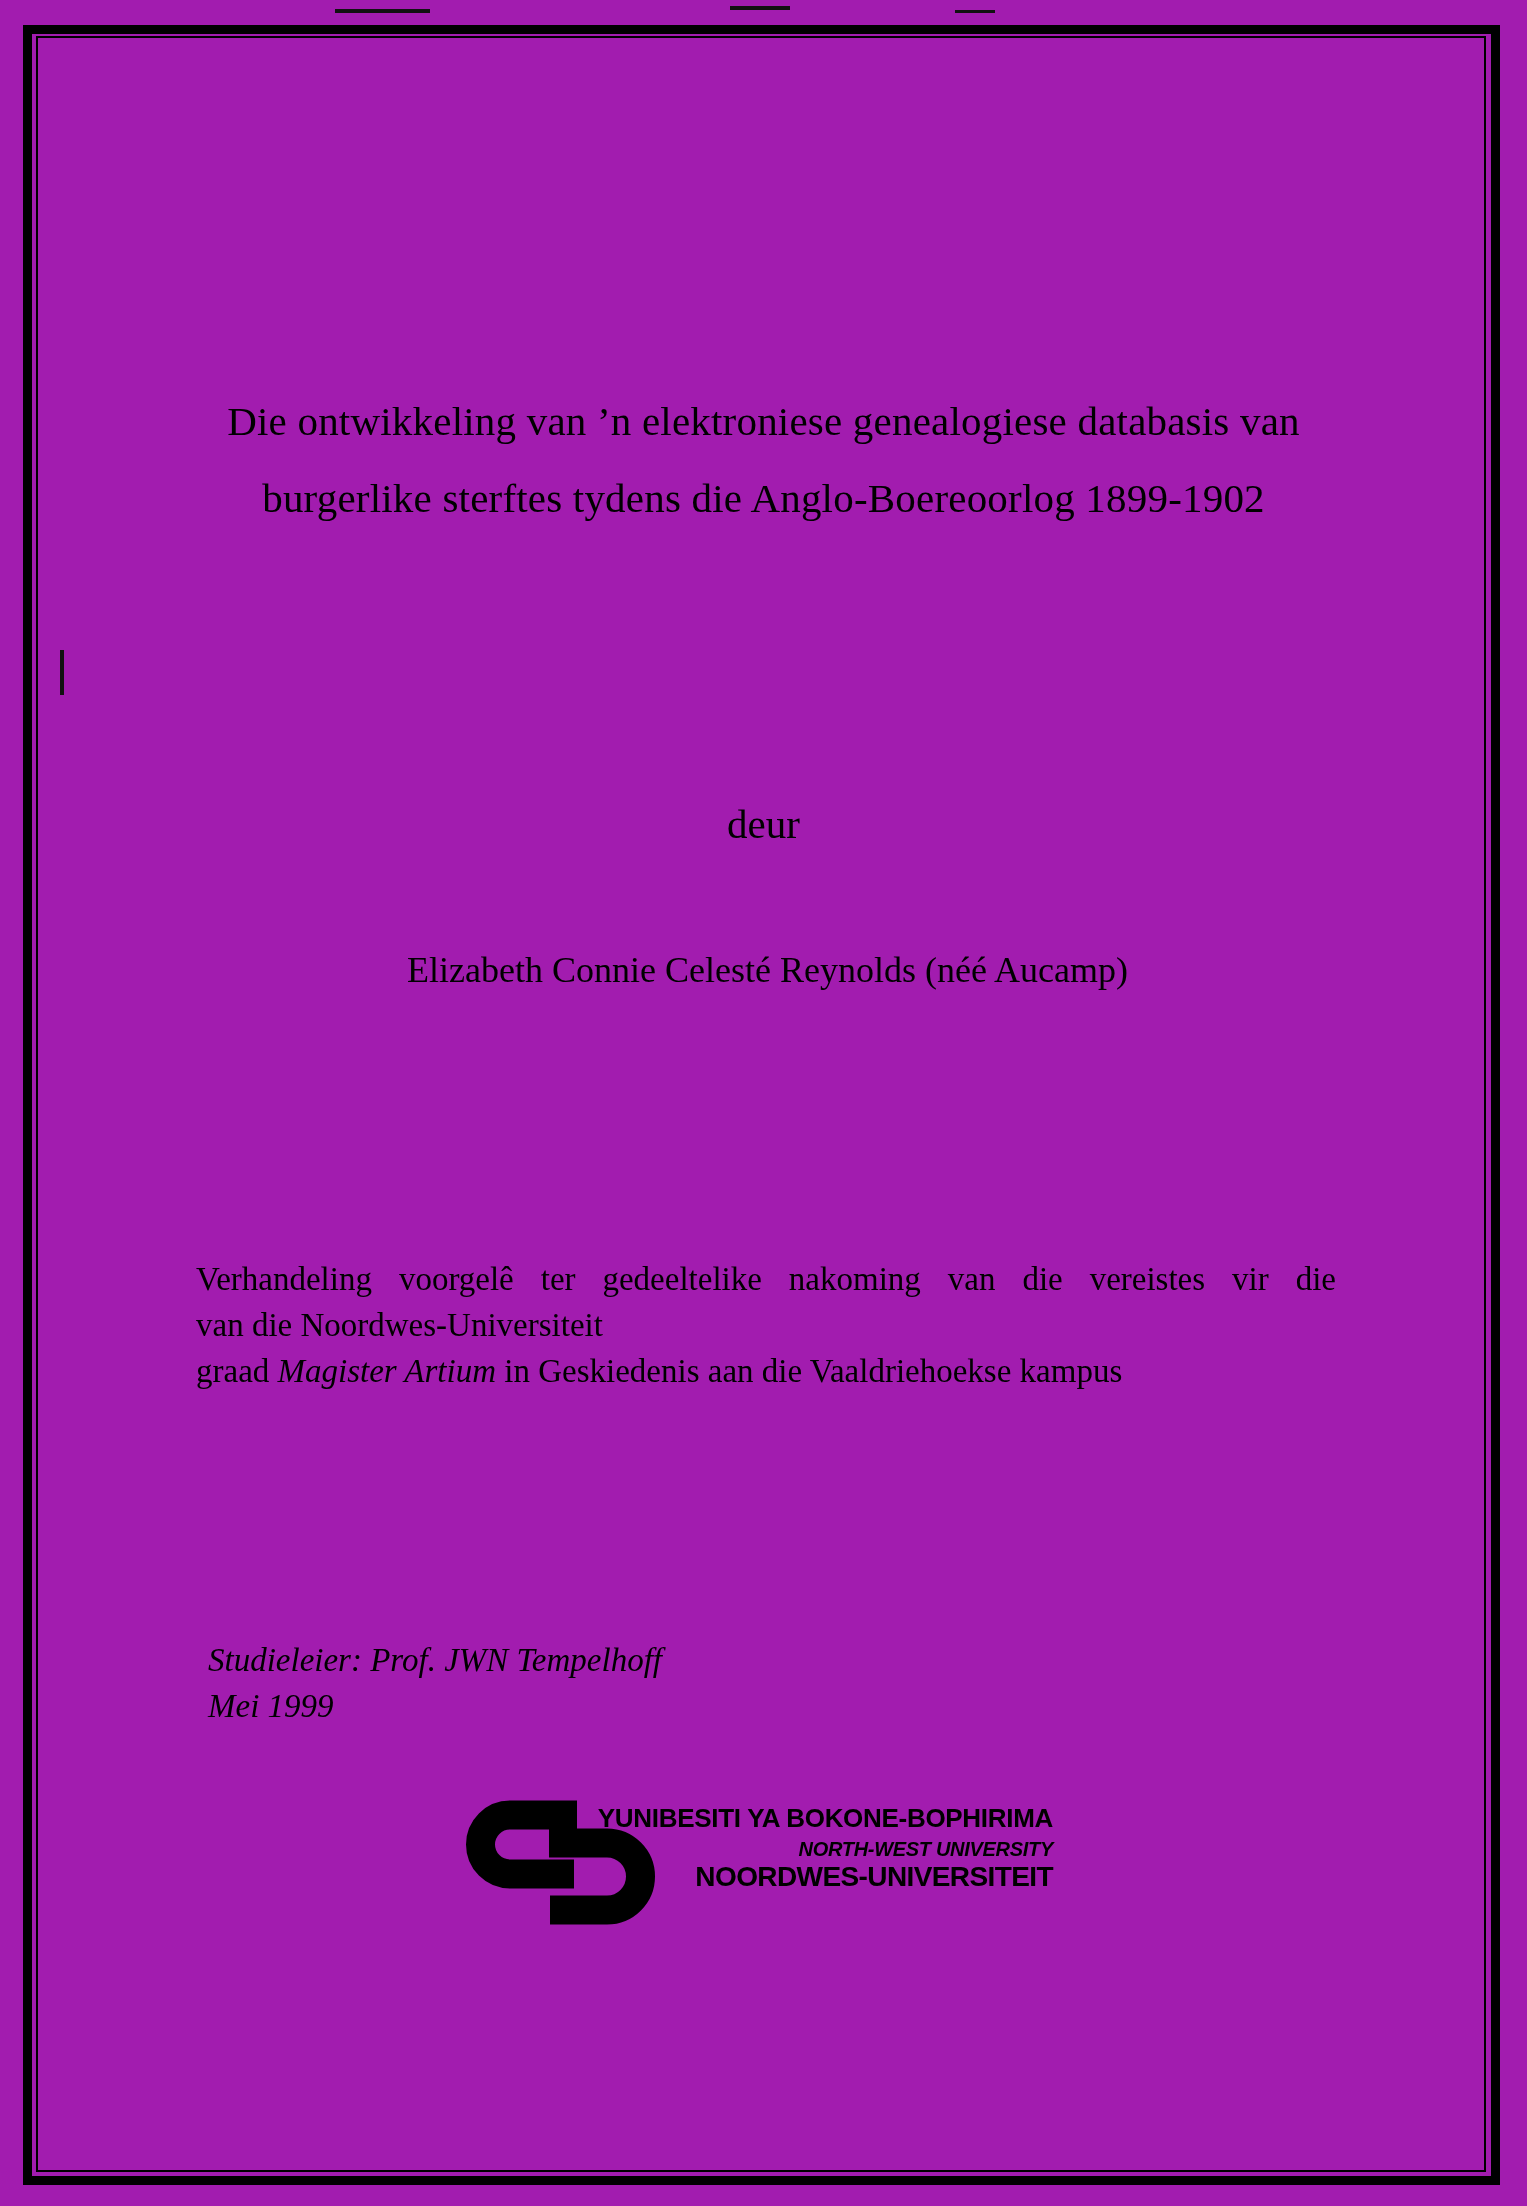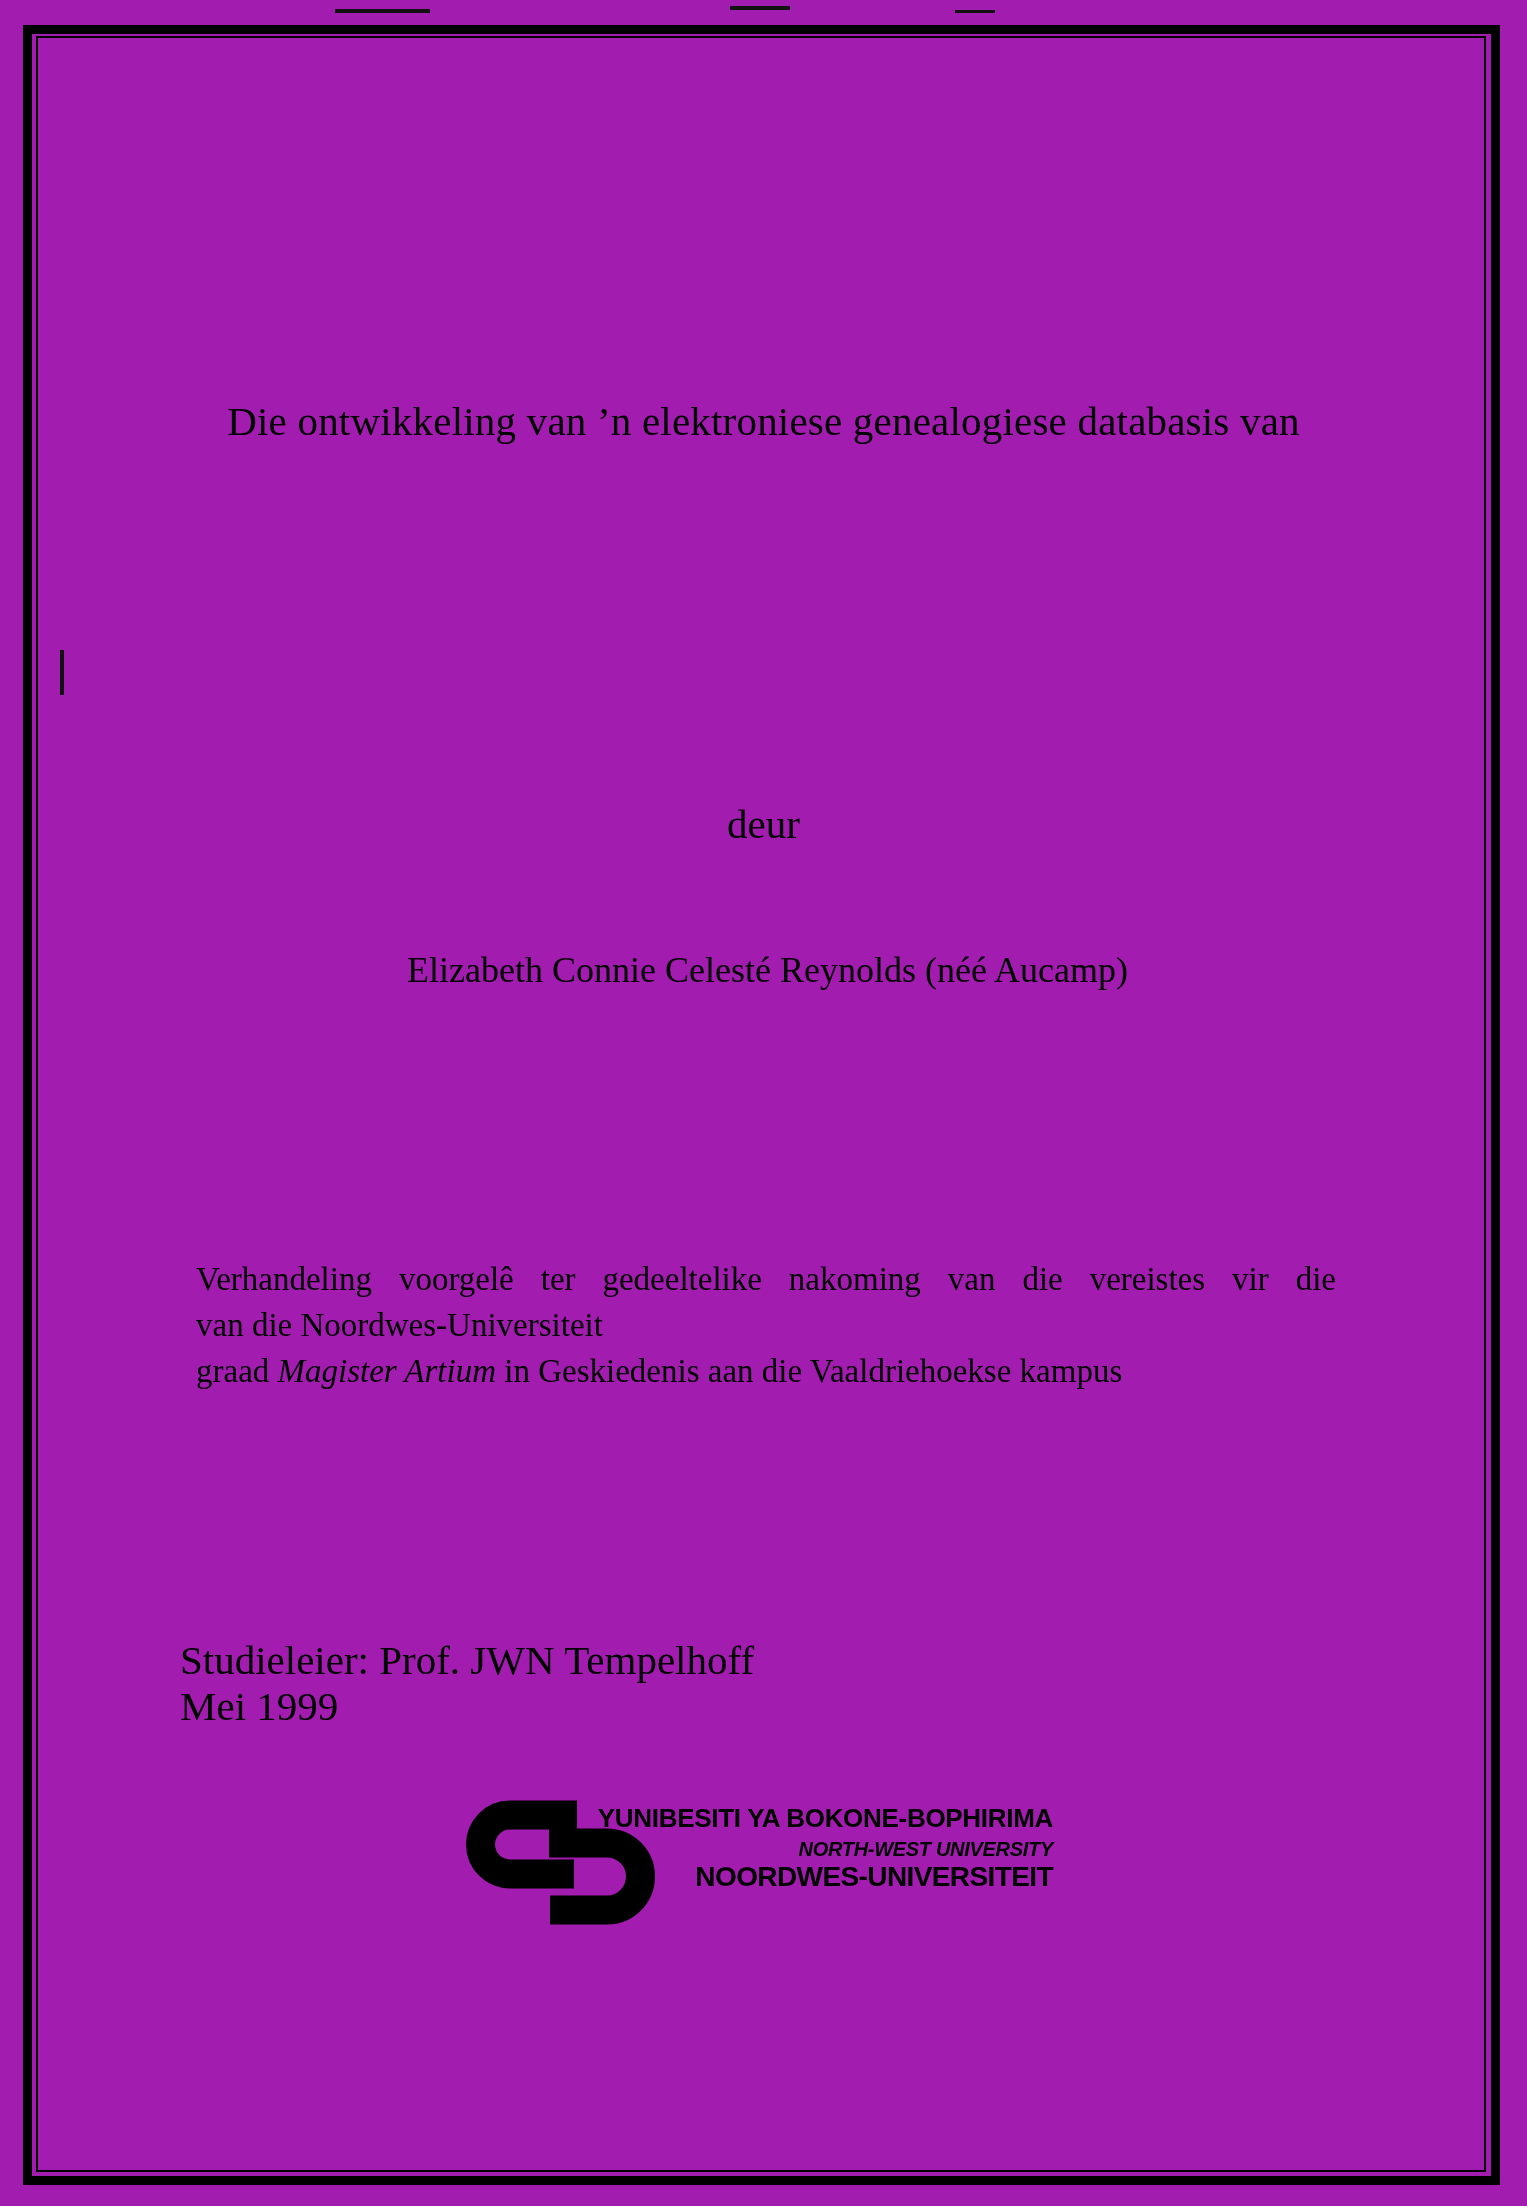--- a/index.html
+++ b/index.html
@@ -65,23 +65,24 @@
     line-height: 46px;
     margin-top: 36px;
   }
   .statement .just {
     text-align: justify;
     text-align-last: justify;
   }
   .statement .ital { font-style: italic; }
   .supervisor-block {
     position: absolute;
-    left: 180px; top: 1637px;
-    font-size: 41px;
+    left: 208px; top: 1637px;
+    font-size: 33px;
     line-height: 46px;
+    font-style: italic;
   }
   
   .logo-mark {
     position: absolute;
     left: 462px; top: 1798px;
     width: 200px; height: 132px;
   }
   .logo-text {
     position: absolute;
     right: 474px; top: 1801px;
@@ -103,20 +104,21 @@
   <div class="frame-outer"></div>
   <div class="frame-inner"></div>
 
   <div class="speck s1"></div>
   <div class="speck s2"></div>
   <div class="speck s3"></div>
   <div class="speck s4"></div>
 
   <div class="title">
     <div>Die ontwikkeling van ’n elektroniese genealogiese databasis van</div>
+    <div>burgerlike sterftes tydens die Anglo-Boereoorlog 1899-1902</div>
   </div>
 
   <div class="byline">deur</div>
 
   <div class="author">Elizabeth Connie Celesté Reynolds (néé Aucamp)</div>
 
   <div class="statement">
     <div class="just">Verhandeling voorgelê ter gedeeltelike nakoming van die vereistes vir die</div>
     <div>van die Noordwes-Universiteit</div>
     <div><span>graad </span><span class="ital">Magister Artium</span><span> in Geskiedenis aan die Vaaldriehoekse kampus</span></div>

